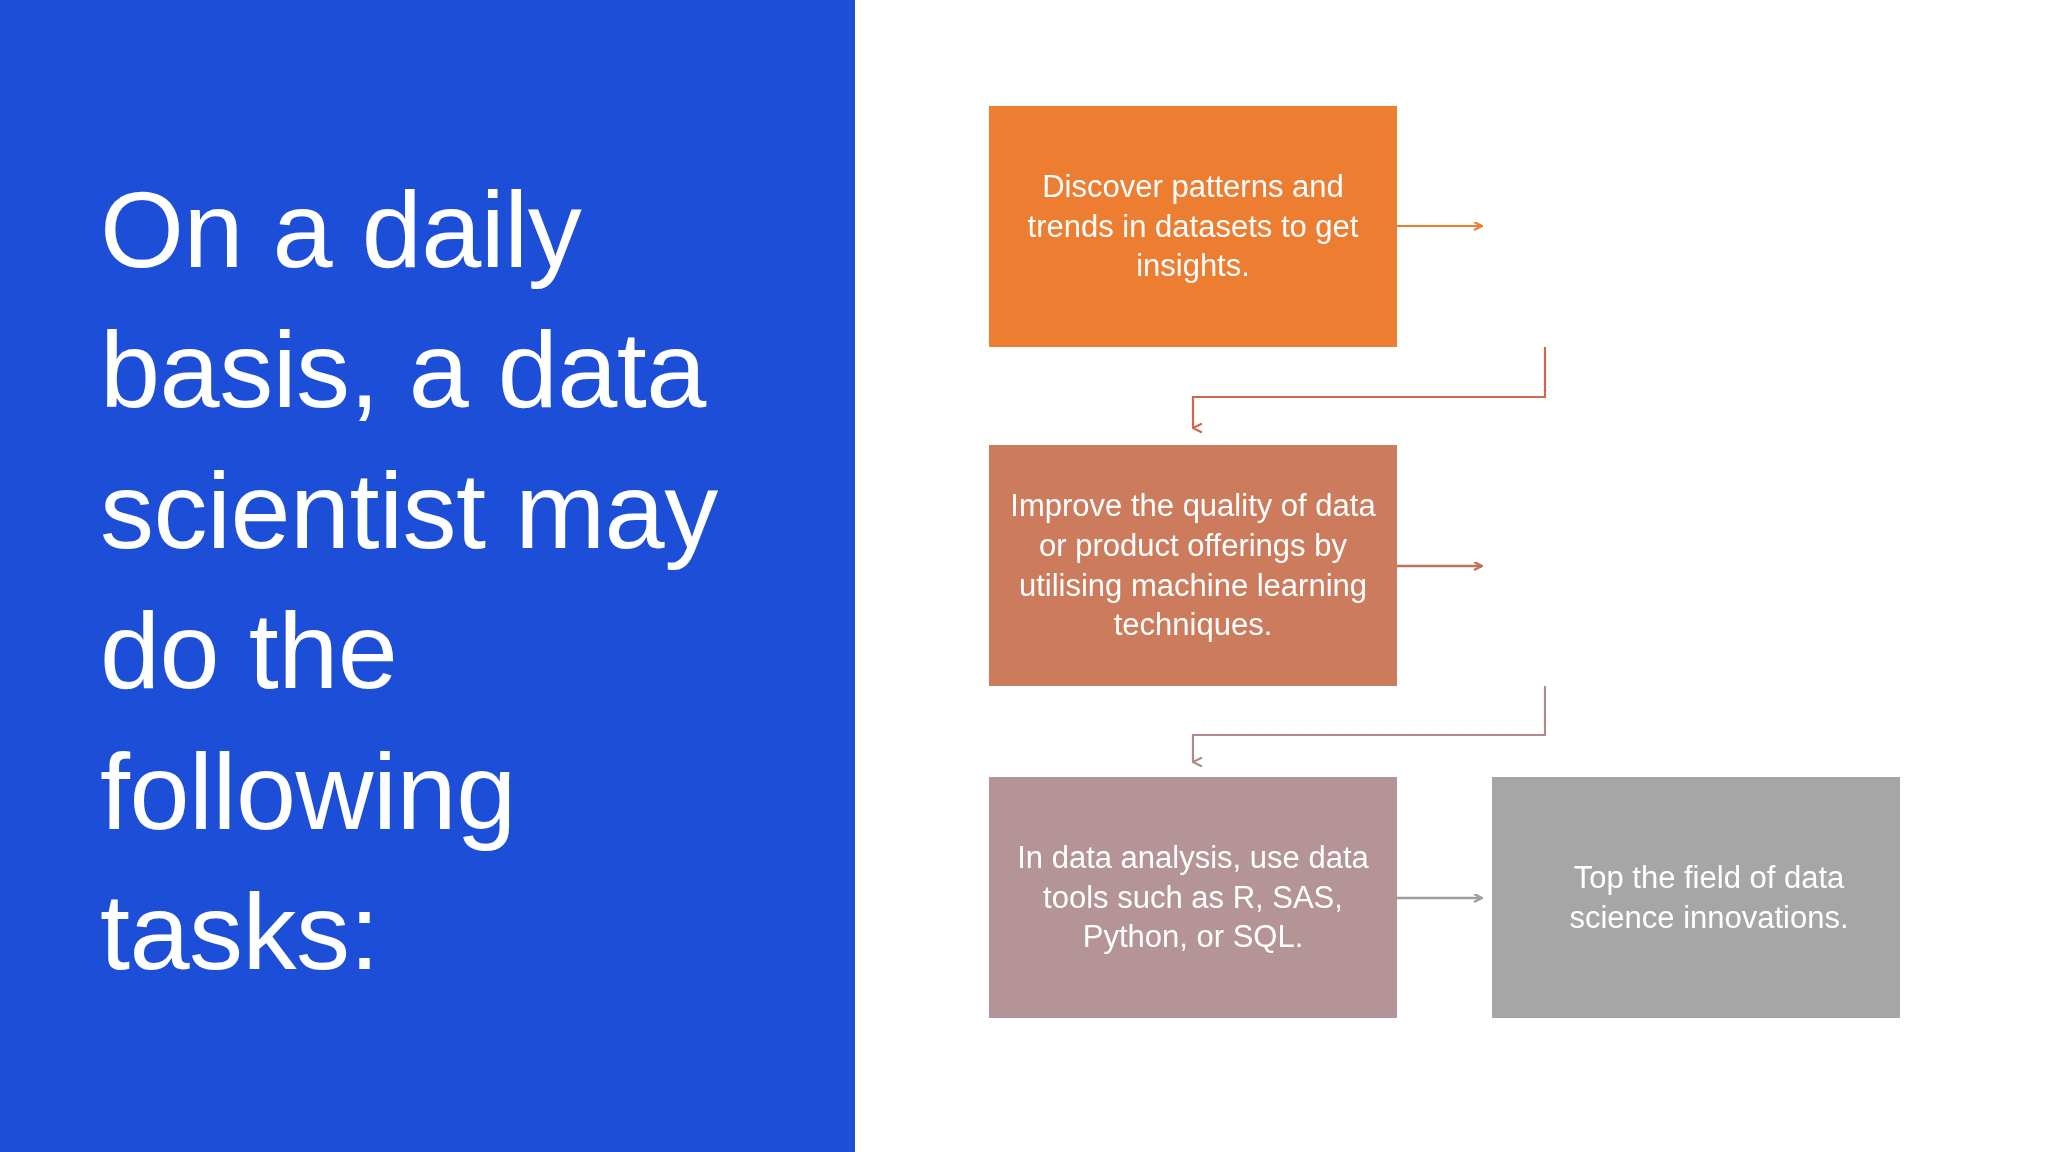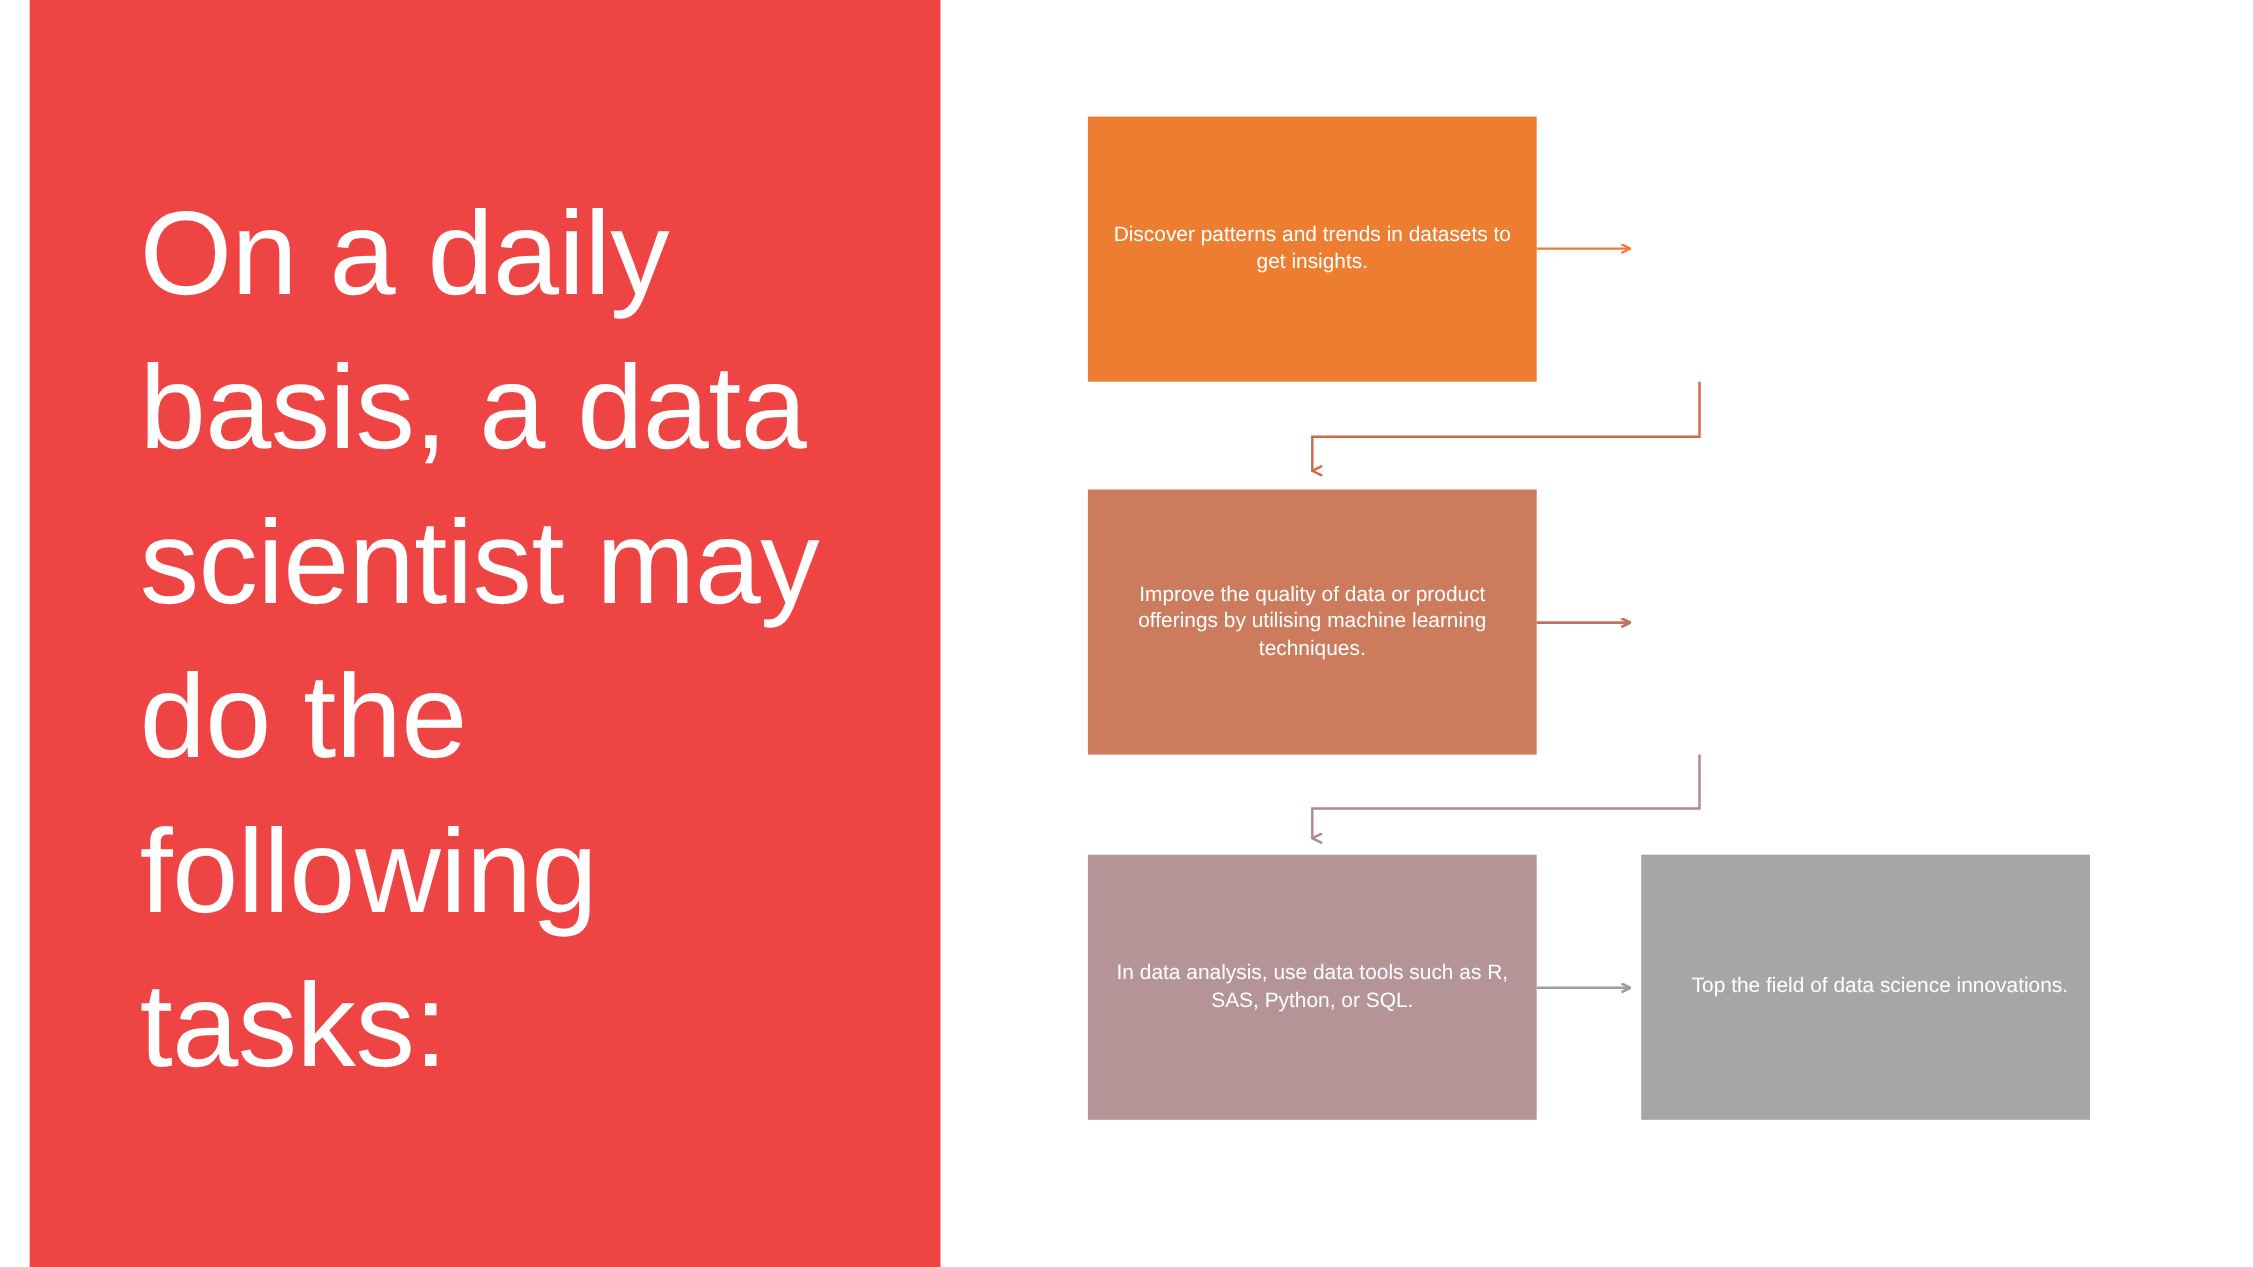--- a/index.html
+++ b/index.html
@@ -19,22 +19,21 @@
     overflow: hidden;
   }
 
   
   .title-panel {
     position: absolute;
     left: 0;
     top: 0;
     width: 855px;
     height: 1152px;
-    background: #ef4444;
-    margin-left: 27px;
+    background: #1d4ed8;
   }
   .title-text {
     position: absolute;
     left: 100px;
     top: 160px;
     width: 640px;
     color: #ffffff;
     font-family: "Liberation Sans", sans-serif;
     font-size: 108px;
     font-weight: 400;
@@ -55,21 +54,21 @@
 
   .node {
     position: absolute;
     display: flex;
     align-items: center;
     justify-content: center;
     box-sizing: border-box;
     padding: 6px 14px;
     color: #ffffff;
     font-family: "Liberation Sans", sans-serif;
-    font-size: 19px;
+    font-size: 31px;
     line-height: 1.28;
     text-align: center;
     font-weight: 400;
   }
   .node span {
     display: block;
     width: 100%;
   }
 
   

